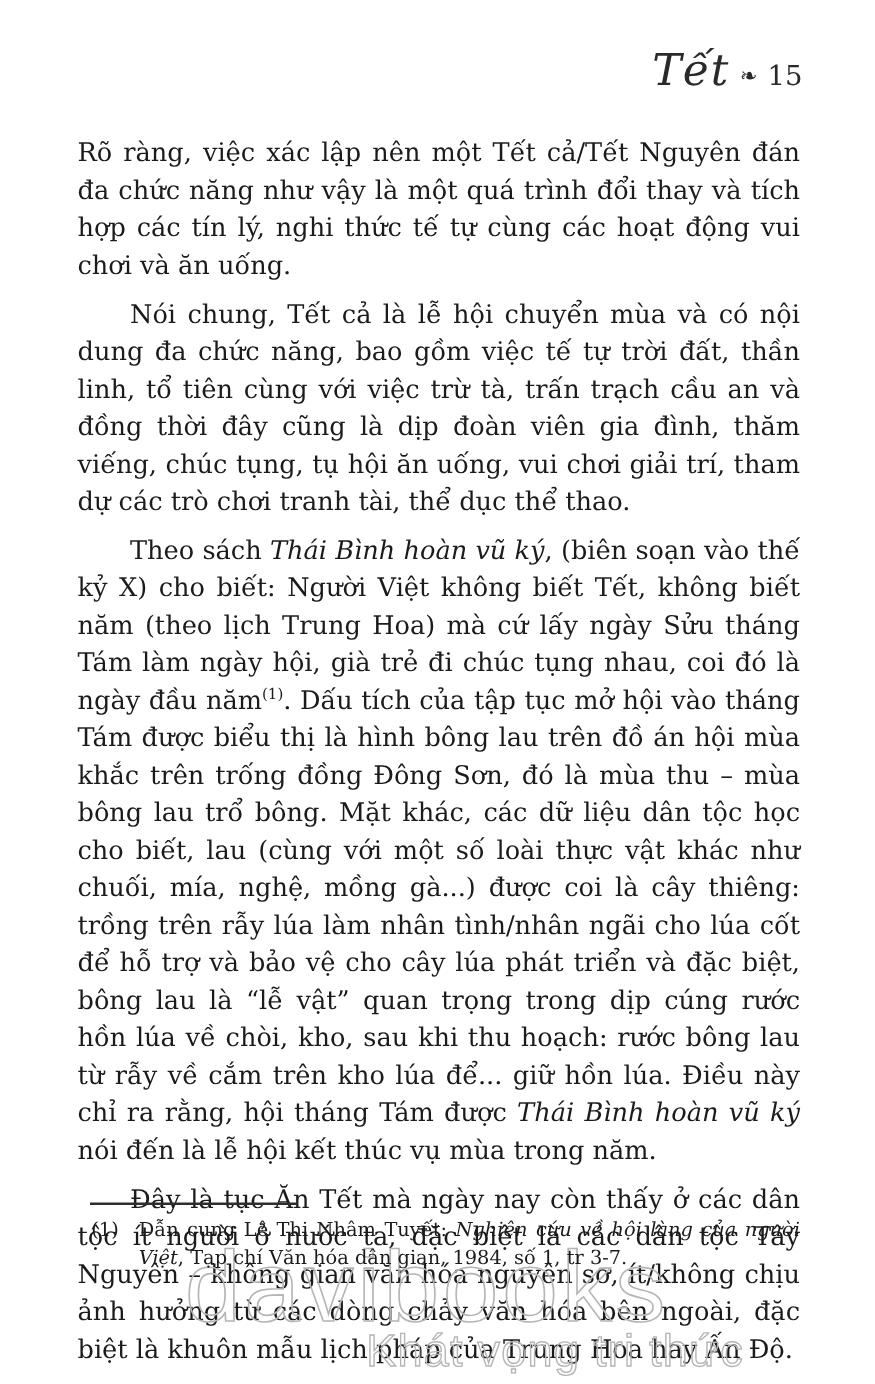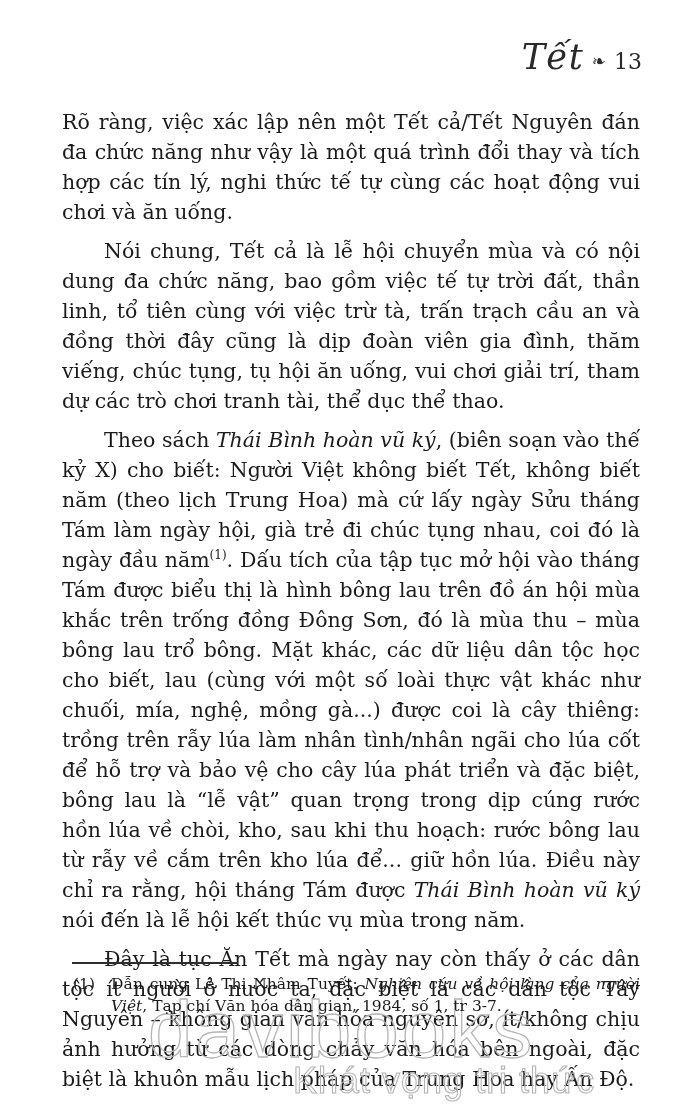--- a/index.html
+++ b/index.html
@@ -118,21 +118,21 @@
 <body>
 
 <div class="watermark">
   <div class="watermark-line1">davibooks</div>
   <div class="watermark-line2">Khát vọng tri thức</div>
 </div>
 
 <div class="page-header">
   <span class="title-emphasis">Tết</span>
   <span class="header-ornament">❧</span>
-  <span class="page-number">13</span>
+  <span class="page-number">15</span>
 </div>
 
 <div class="body-text">
   <p>
     <span>Rõ ràng, việc xác lập nên một Tết cả/Tết Nguyên đán đa chức năng như vậy là một quá trình đổi thay và tích hợp các tín lý, nghi thức tế tự cùng các hoạt động vui chơi và ăn uống.</span>
   </p>
   <p>
     <span>Nói chung, Tết cả là lễ hội chuyển mùa và có nội dung đa chức năng, bao gồm việc tế tự trời đất, thần linh, tổ tiên cùng với việc trừ tà, trấn trạch cầu an và đồng thời đây cũng là dịp đoàn viên gia đình, thăm viếng, chúc tụng, tụ hội ăn uống, vui chơi giải trí, tham dự các trò chơi tranh tài, thể dục thể thao.</span>
   </p>
   <p>

